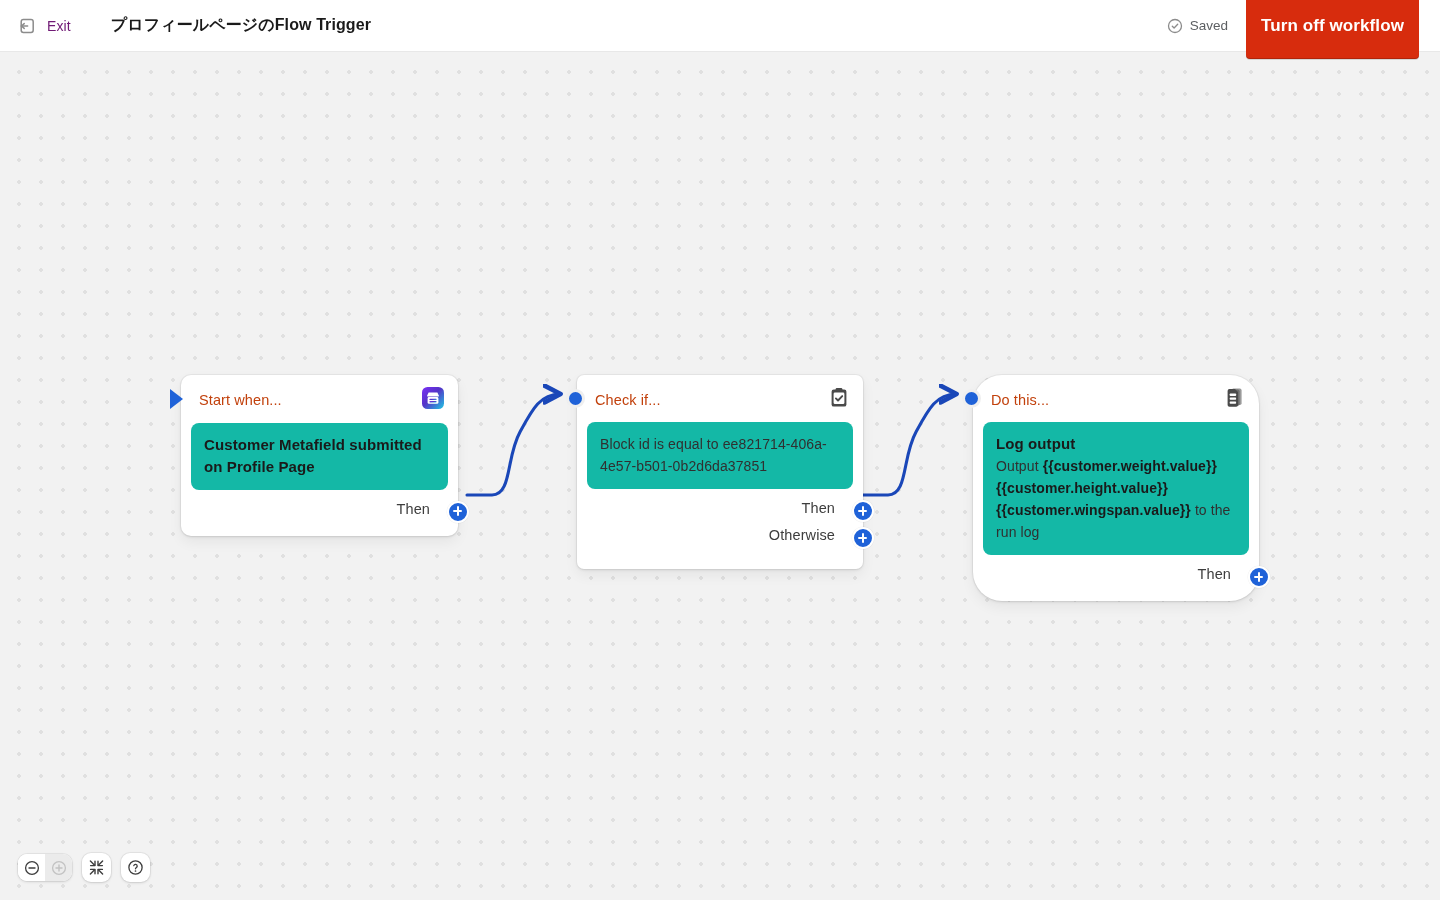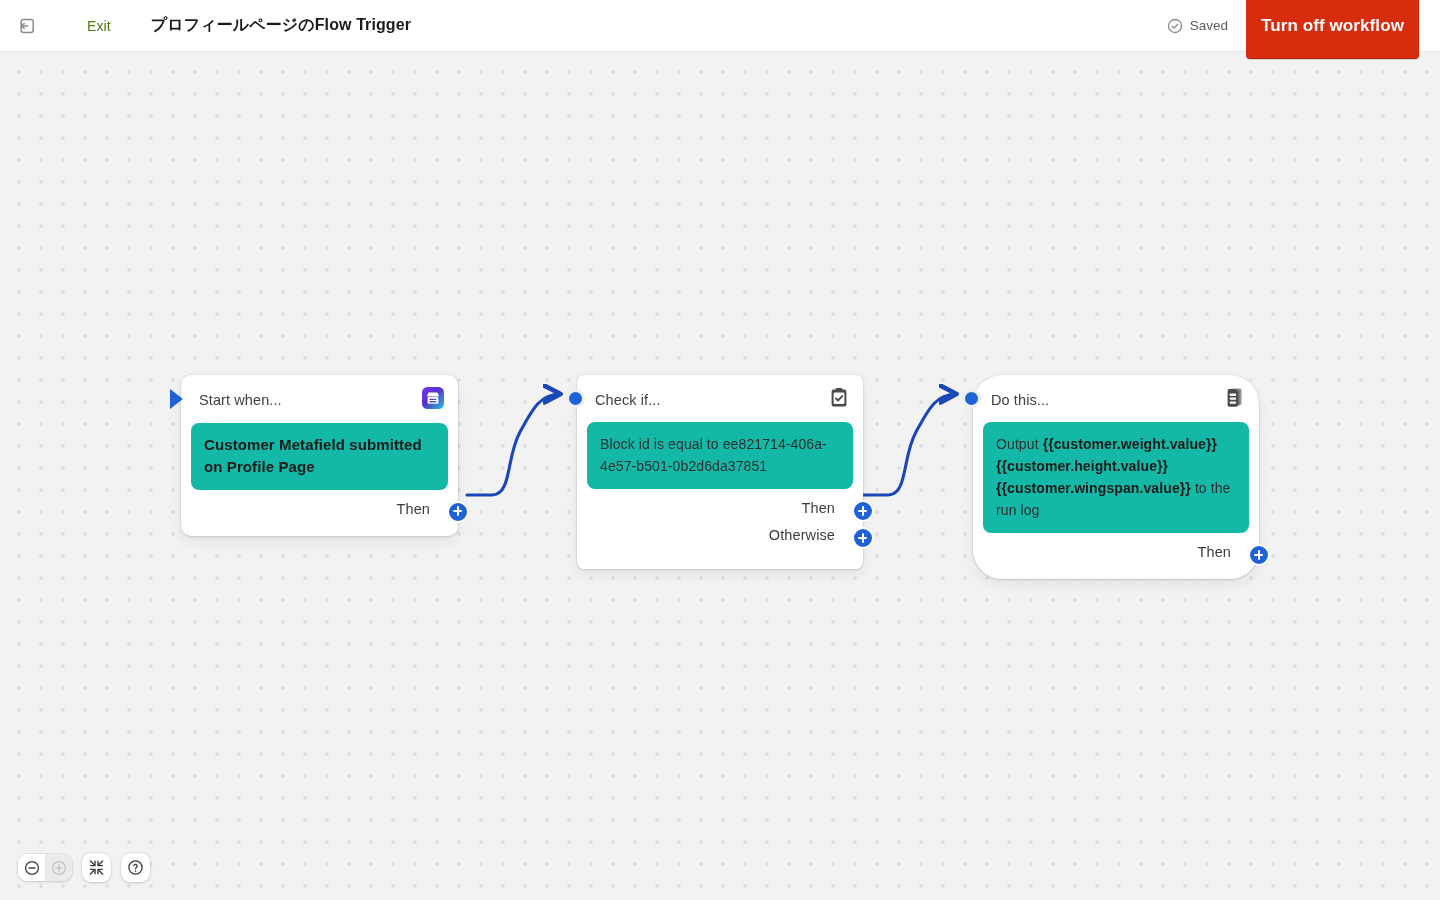--- a/index.html
+++ b/index.html
@@ -18,21 +18,21 @@
     border-bottom: 1px solid #e8e8e8;
     display: flex; align-items: center;
     z-index: 50;
   }
   .exit-group {
     display: flex; align-items: center; gap: 9px;
     margin-left: 18px; cursor: pointer;
   }
   .exit-icon { width: 20px; height: 20px; display: block; }
   .exit-label {
-    font-size: 14px; color: #4d7c0f; letter-spacing: .1px; margin-left: 40px;
+    font-size: 14px; color: #701a75; letter-spacing: .1px;
   }
   .wf-title {
     margin-left: 40px;
     font-size: 16px; font-weight: 700; color: #1a1a1a;
     letter-spacing: .1px;
   }
   .topbar-right {
     margin-left: auto; margin-right: 21px;
     display: flex; align-items: center; gap: 18px;
   }
@@ -68,21 +68,21 @@
     background: #ffffff;
     border-radius: 10px;
     box-shadow: 0 0 0 1px rgba(0,0,0,.04), 0 1px 3px rgba(0,0,0,.10), 0 6px 14px rgba(0,0,0,.06);
     padding: 10px 10px 8px 10px;
   }
   .card-head {
     display: flex; align-items: center;
     padding: 2px 4px 10px 8px;
   }
   .card-head-title {
-    font-size: 14.5px; color: #404040; letter-spacing: .1px;
+    font-size: 14.5px; color: #c2410c; letter-spacing: .1px;
   }
   .card-head-icon { margin-left: auto; display: block; }
 
   .card-body {
     background: #14b8a6;
     border-radius: 8px;
     padding: 11px 13px 12px 13px;
   }
   .body-title {
     font-size: 15px; font-weight: 700; color: #1a1a1a;
@@ -268,20 +268,21 @@
           <rect x="6.6" y="1.6" width="10" height="16.4" rx="1.8" fill="#9a9a9a"></rect>
           <rect x="4.6" y="2.4" width="10" height="16.4" rx="1.8" fill="#6e6e6e"></rect>
           <path d="M2.6 3.9a1.8 1.8 0 0 1 1.8-1.8h5.6l3 3v12.9a1.8 1.8 0 0 1-1.8 1.8H4.4a1.8 1.8 0 0 1-1.8-1.8V3.9Z" fill="#4a4a4a"></path>
           <rect x="4.7" y="6.6" width="6.4" height="2.3" rx=".7" fill="#ffffff"></rect>
           <rect x="4.7" y="10.5" width="6.4" height="2.3" rx=".7" fill="#ffffff"></rect>
           <rect x="4.7" y="14.4" width="6.4" height="2.3" rx=".7" fill="#ffffff"></rect>
         </svg>
       </span>
     </div>
     <div class="card-body">
+      <div class="body-title">Log output</div>
       <div class="body-text"><span>Output </span><b>{{customer.weight.value}} {{customer.height.value}} {{customer.wingspan.value}}</b><span> to the run log</span></div>
     </div>
     <div class="card-foot">
       <span class="foot-label">Then</span>
       <span class="plus"></span>
     </div>
   </div>
 
   <div class="controls">
     <div class="ctrl-pill">

